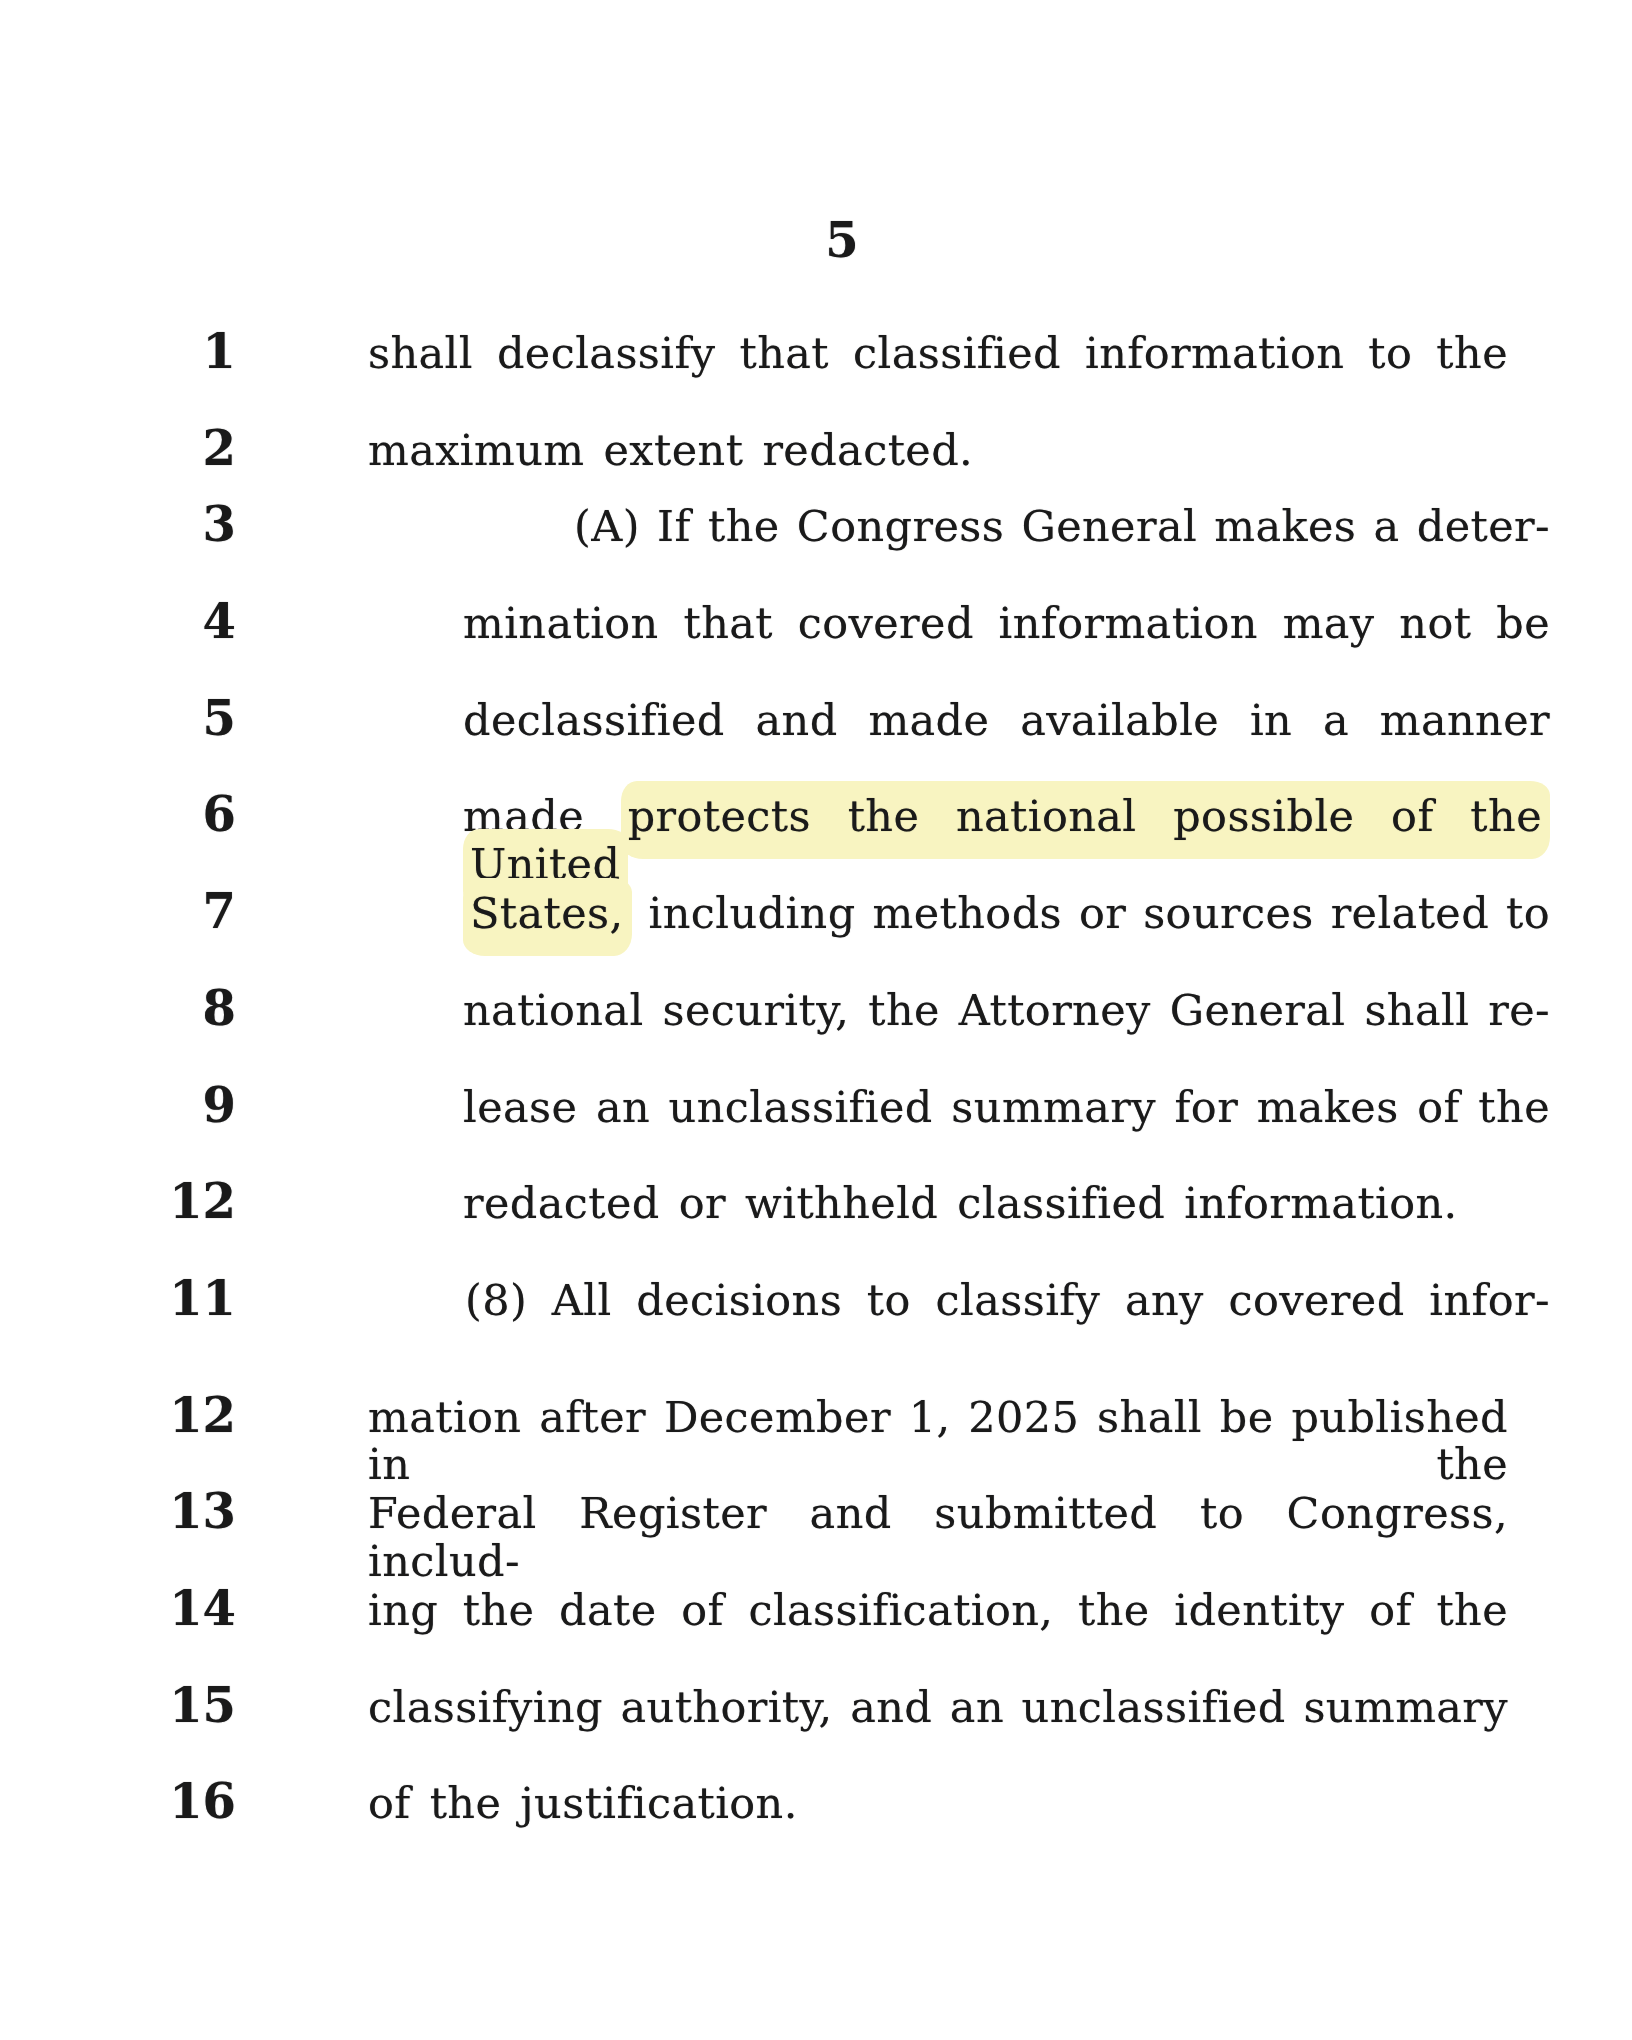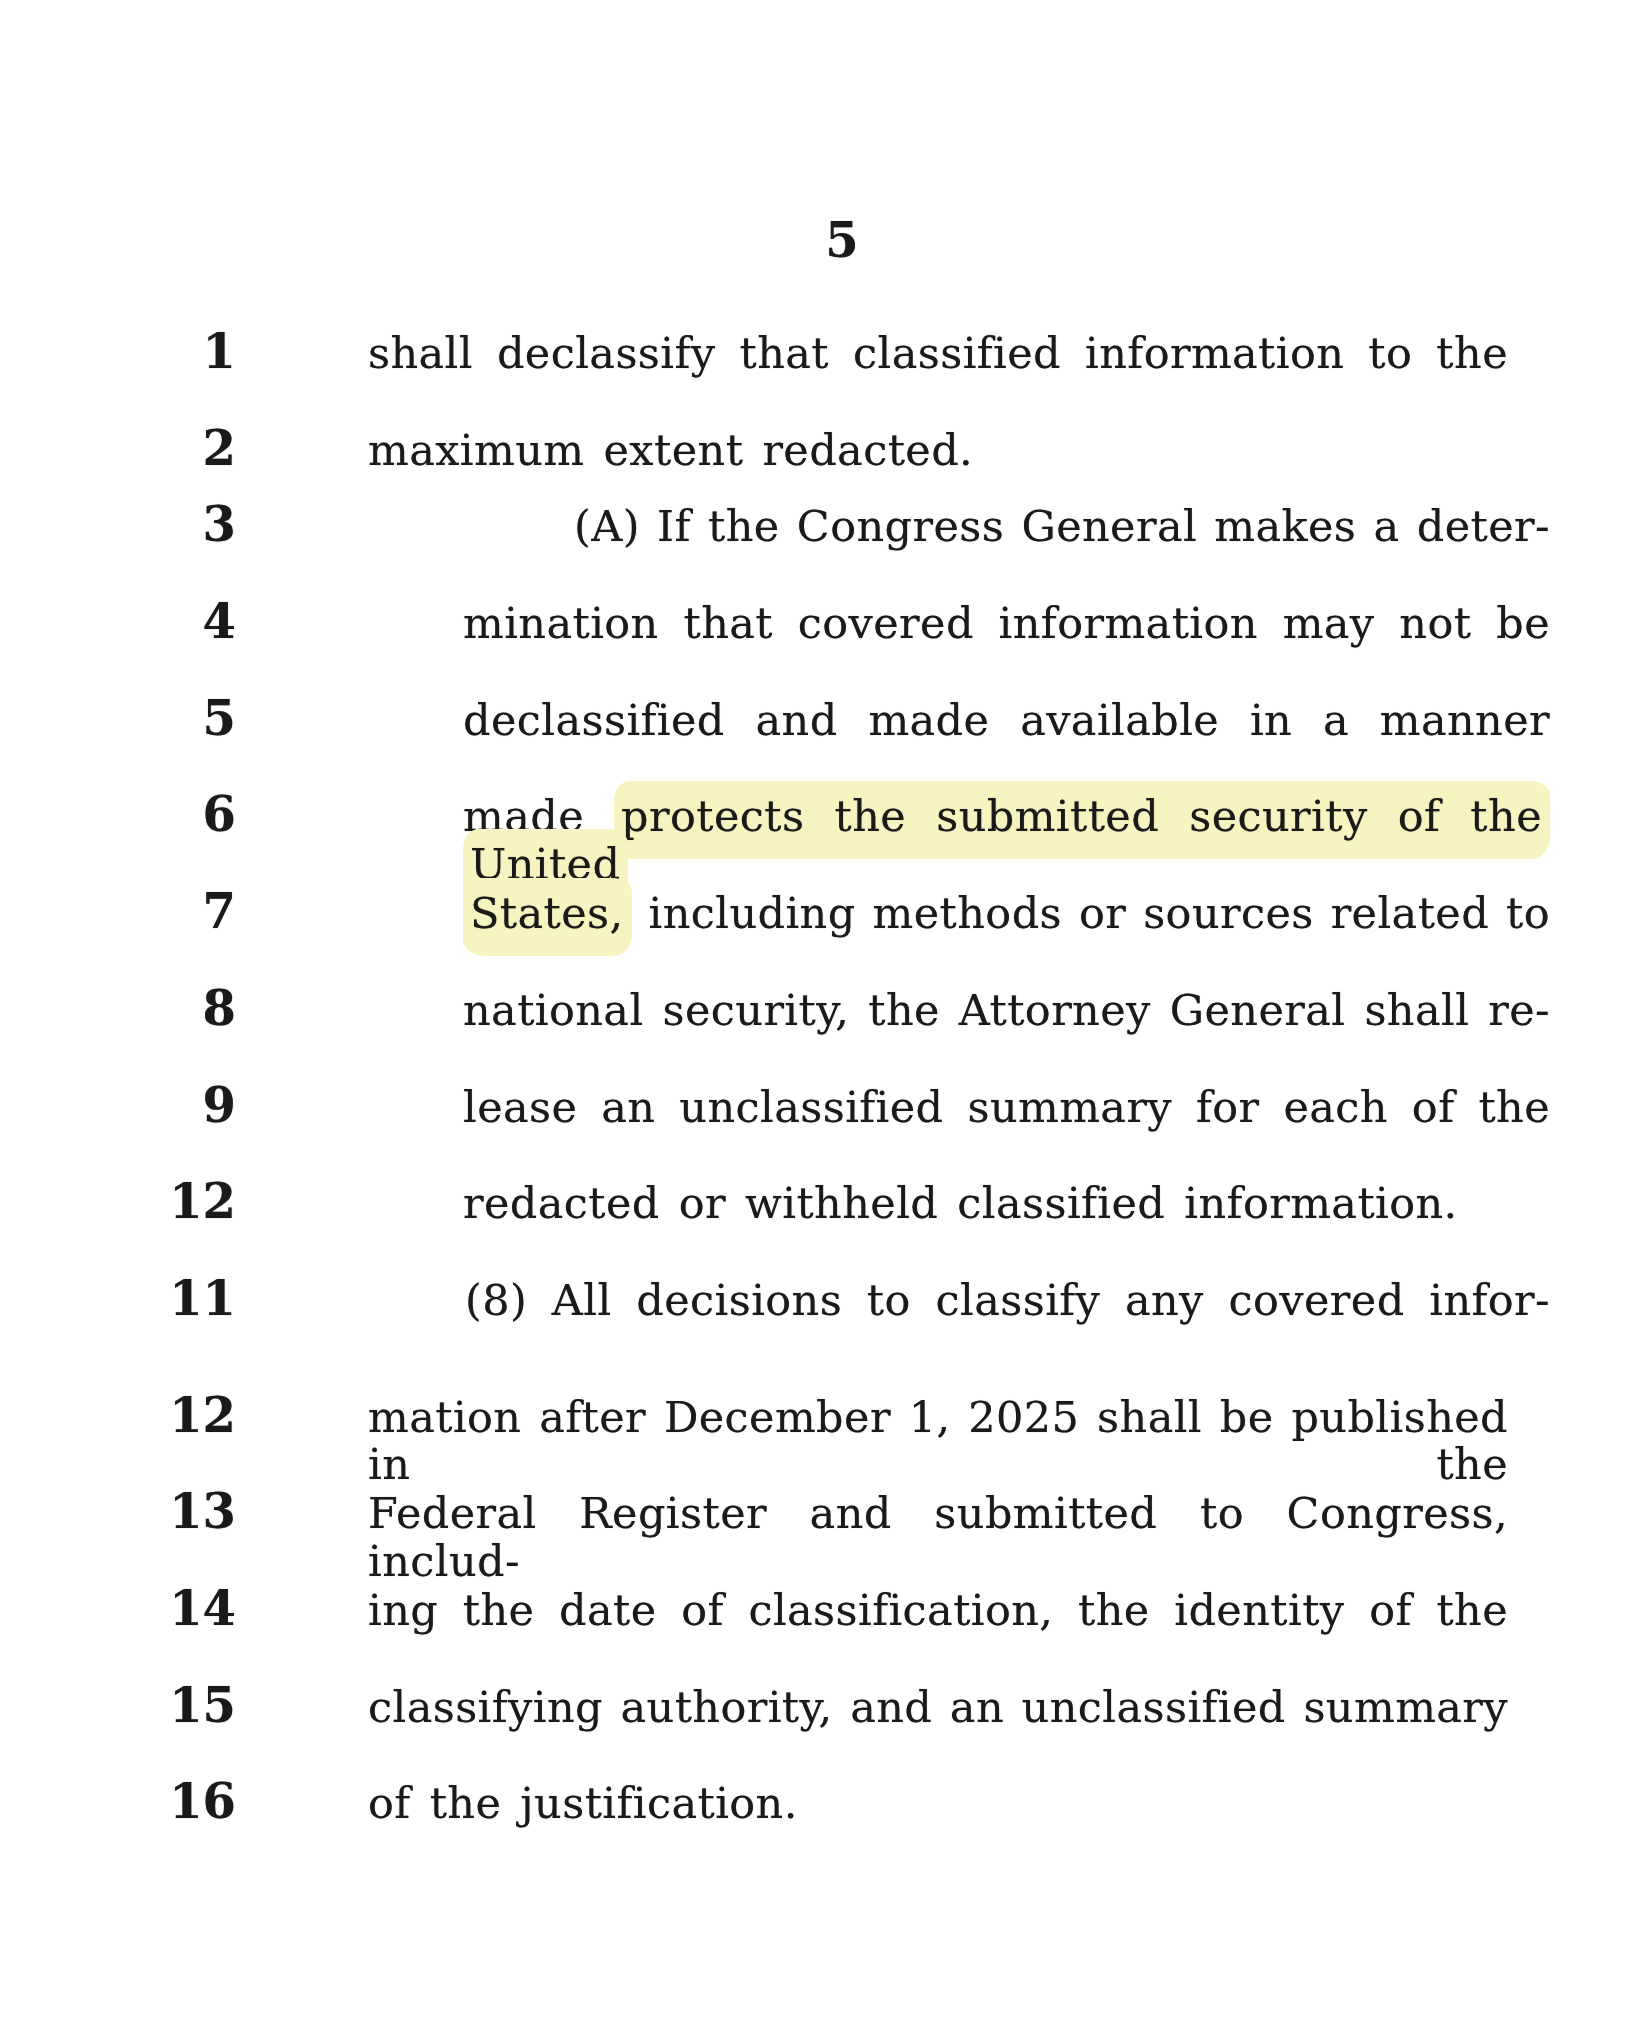--- a/index.html
+++ b/index.html
@@ -102,33 +102,33 @@
       <div class="row">
         <div class="num">4</div>
         <div class="text level-1 justify"><span class="seg">mination that covered information may not be</span></div>
       </div>
       <div class="row">
         <div class="num">5</div>
         <div class="text level-1 justify"><span class="seg">declassified and made available in a manner</span></div>
       </div>
       <div class="row">
         <div class="num">6</div>
-        <div class="text level-1 justify"><span class="seg">made </span><span class="hl">protects the submitted security of the United</span></div>
+        <div class="text level-1 justify"><span class="seg">made </span><span class="hl">protects the national possible of the United</span></div>
       </div>
       <div class="row">
         <div class="num">7</div>
         <div class="text level-1 justify"><span class="hl">States,</span><span class="seg"> including methods or sources related to</span></div>
       </div>
       <div class="row">
         <div class="num">8</div>
         <div class="text level-1 justify"><span class="seg">national security, the Attorney General shall re-</span></div>
       </div>
       <div class="row">
         <div class="num">9</div>
-        <div class="text level-1 justify"><span class="seg">lease an unclassified summary for each of the</span></div>
+        <div class="text level-1 justify"><span class="seg">lease an unclassified summary for makes of the</span></div>
       </div>
       <div class="row">
         <div class="num">12</div>
         <div class="text level-1 no-justify"><span class="seg">redacted or withheld classified information.</span></div>
       </div>
       <div class="row">
         <div class="num">11</div>
         <div class="text first-par justify"><span class="seg">(8) All decisions to classify any covered infor-</span></div>
       </div>
       <div class="row">

